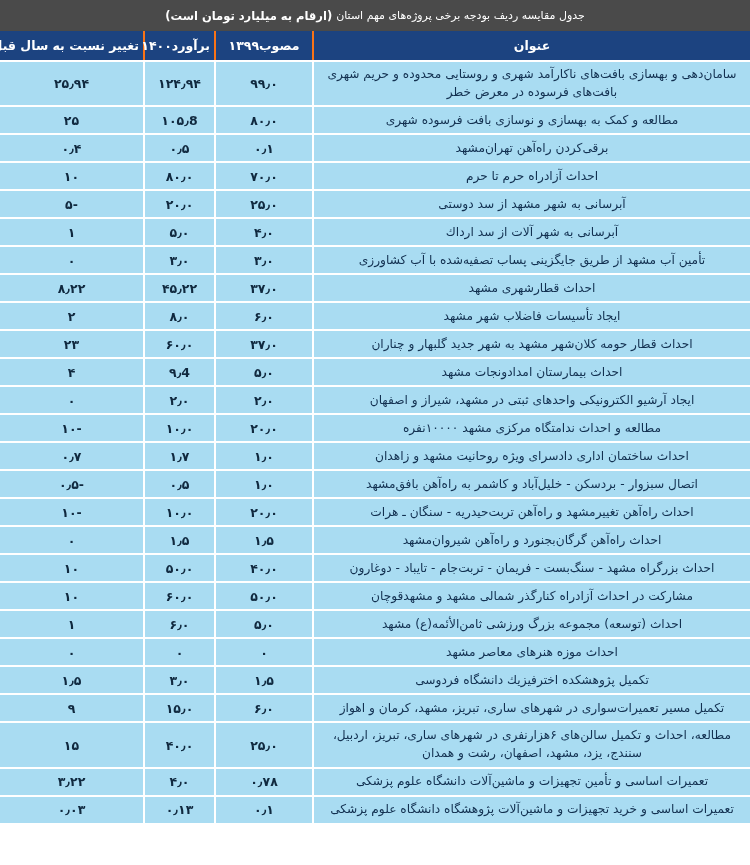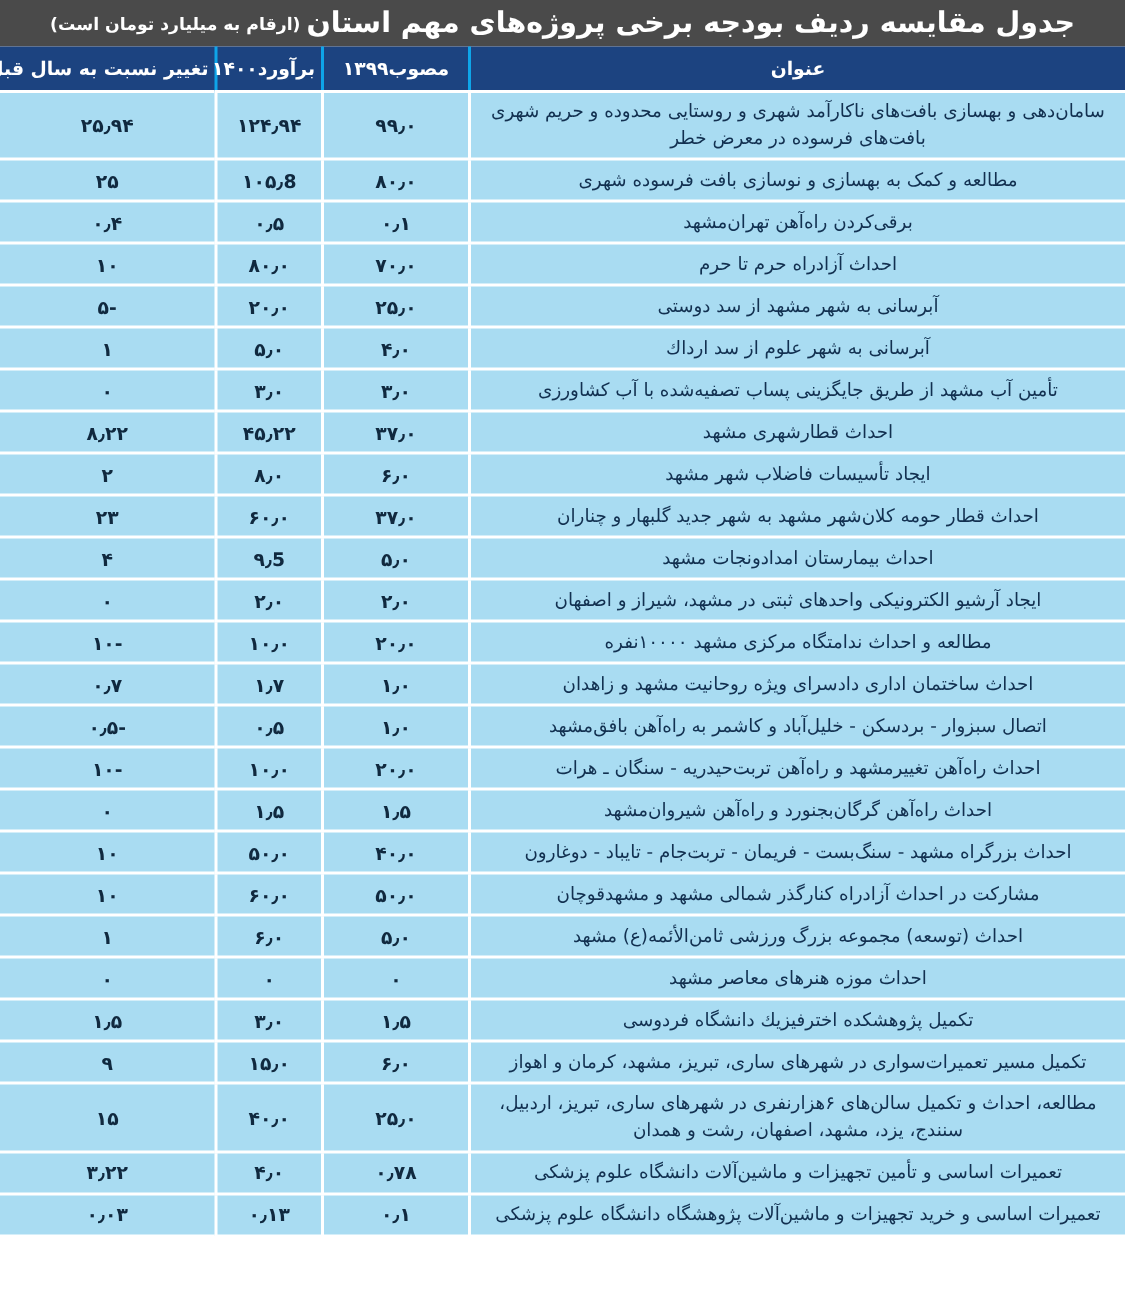--- a/index.html
+++ b/index.html
@@ -28,22 +28,22 @@
     background: #4a4a4a;
     color: #ffffff;
     display: flex;
     align-items: center;
     justify-content: center;
     text-align: center;
     box-sizing: border-box;
     padding: 0 8px;
   }
   .title-bar .title-text {
-    font-size: 19px;
-    font-weight: bold;
+    font-size: 11px;
+    font-weight: normal;
     line-height: 1;
     white-space: nowrap;
     letter-spacing: 0;
   }
   .title-bar .title-note {
     font-size: 11.5px;
     font-weight: bold;
     margin-right: 4px;
     white-space: nowrap;
   }
@@ -61,21 +61,21 @@
   table.budget col.c-change { width: 144px; }
 
   thead th {
     background: #1c4380;
     color: #ffffff;
     font-size: 12.5px;
     font-weight: bold;
     height: 30px;
     padding: 0 4px;
     border-right: 2px solid #ffffff;
-    border-left: 2px solid #0ea5e9;
+    border-left: 2px solid #f97316;
     border-bottom: 2px solid #ffffff;
     text-align: center;
     white-space: nowrap;
     box-sizing: border-box;
   }
   thead th.th-title { border-right: none; }
   thead th.th-change { border-left: none; }
 
   tbody td {
     background: #a9dcf2;
@@ -157,21 +157,21 @@
           <td class="cell-num">۸۰٫۰</td>
           <td class="cell-num">۱۰</td>
         </tr>
         <tr>
           <td class="cell-title">آبرسانی به شهر مشهد از سد دوستی</td>
           <td class="cell-num">۲۵٫۰</td>
           <td class="cell-num">۲۰٫۰</td>
           <td class="cell-num">-۵</td>
         </tr>
         <tr>
-          <td class="cell-title">آبرسانی به شهر علوم از سد ارداك</td>
+          <td class="cell-title">آبرسانی به شهر آلات از سد ارداك</td>
           <td class="cell-num">۴٫۰</td>
           <td class="cell-num">۵٫۰</td>
           <td class="cell-num">۱</td>
         </tr>
         <tr>
           <td class="cell-title">تأمین آب مشهد از طریق جایگزینی پساب تصفیه‌شده با آب کشاورزی</td>
           <td class="cell-num">۳٫۰</td>
           <td class="cell-num">۳٫۰</td>
           <td class="cell-num">۰</td>
         </tr>
@@ -189,21 +189,21 @@
         </tr>
         <tr>
           <td class="cell-title">احداث قطار حومه کلان‌شهر مشهد به شهر جدید گلبهار و چناران</td>
           <td class="cell-num">۳۷٫۰</td>
           <td class="cell-num">۶۰٫۰</td>
           <td class="cell-num">۲۳</td>
         </tr>
         <tr>
           <td class="cell-title">احداث بیمارستان امدادونجات مشهد</td>
           <td class="cell-num">۵٫۰</td>
-          <td class="cell-num">۹٫5</td>
+          <td class="cell-num">۹٫4</td>
           <td class="cell-num">۴</td>
         </tr>
         <tr>
           <td class="cell-title">ایجاد آرشیو الکترونیکی واحدهای ثبتی در مشهد، شیراز و اصفهان</td>
           <td class="cell-num">۲٫۰</td>
           <td class="cell-num">۲٫۰</td>
           <td class="cell-num">۰</td>
         </tr>
         <tr>
           <td class="cell-title">مطالعه و احداث ندامتگاه مرکزی مشهد ۱۰۰۰۰نفره</td>

